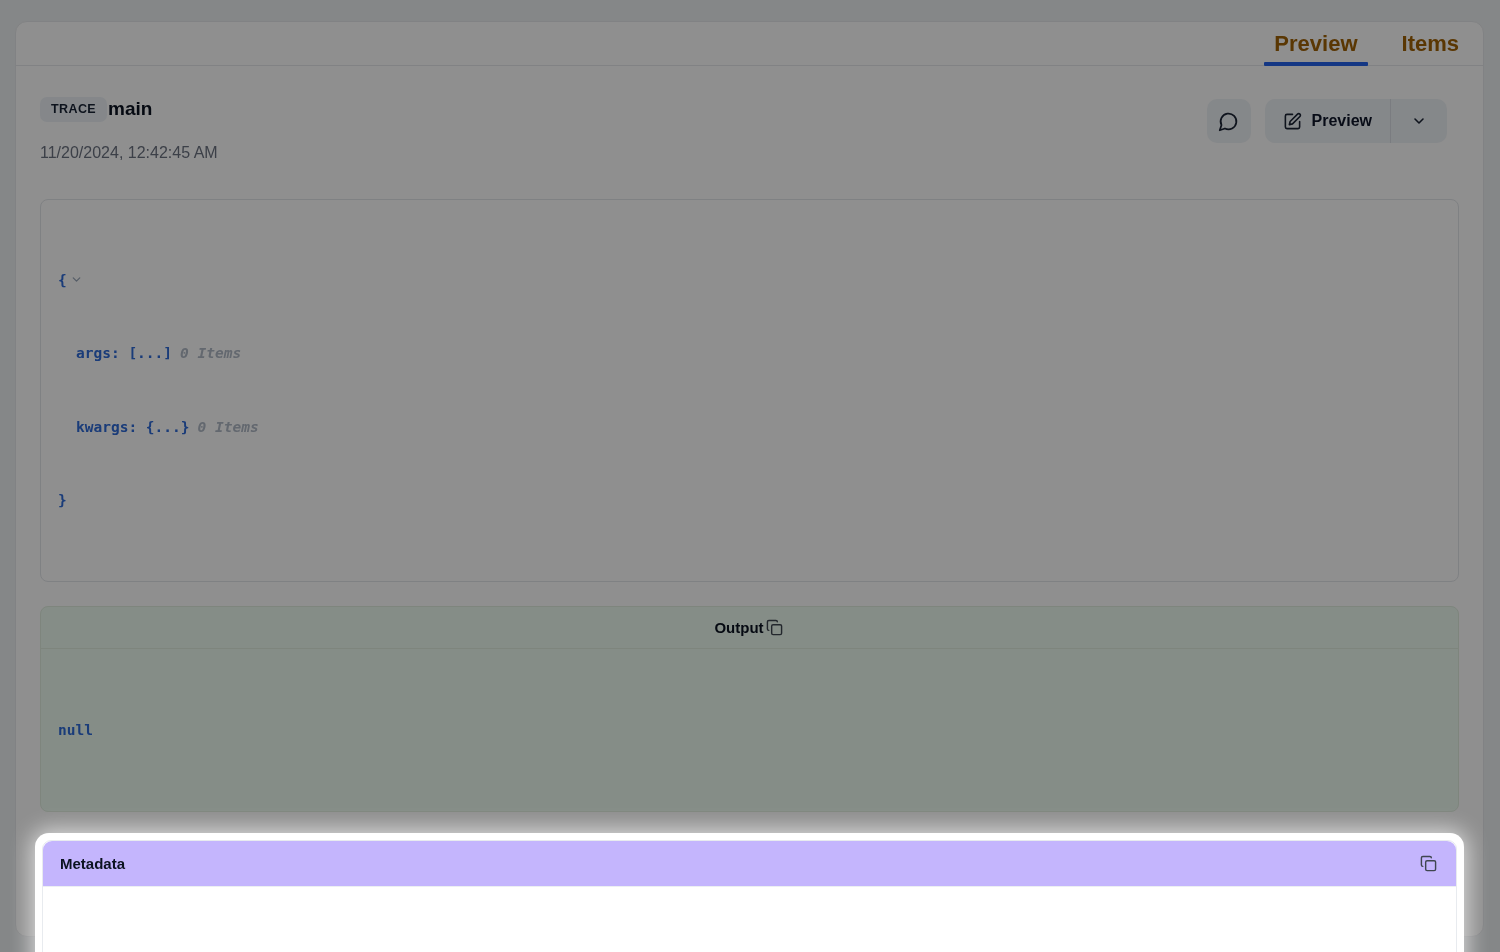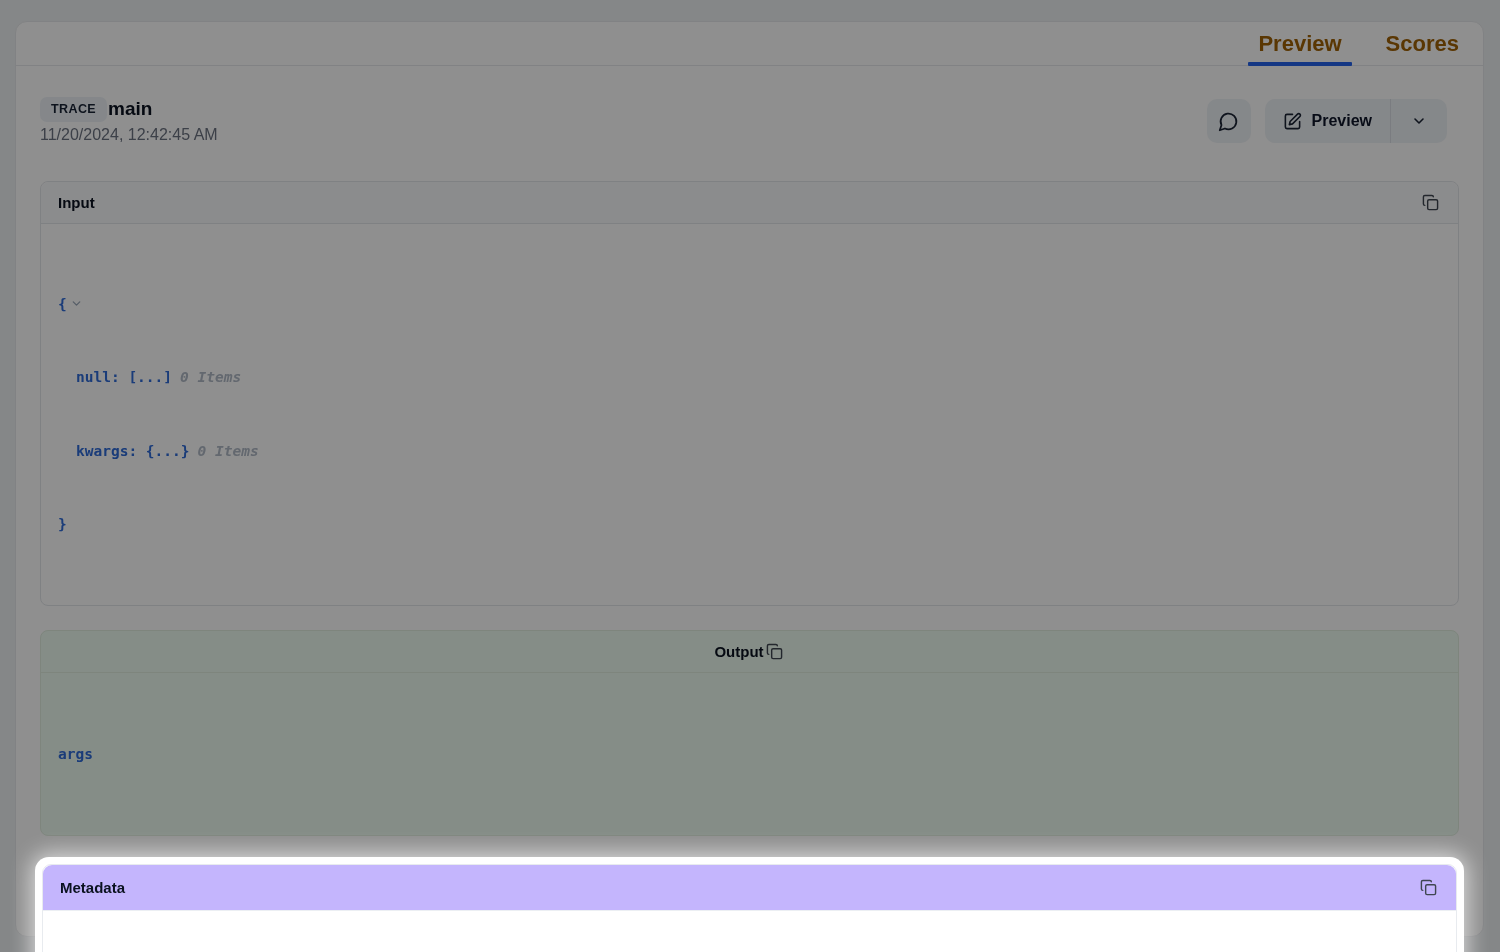--- a/index.html
+++ b/index.html
@@ -43,21 +43,21 @@
 
   
   .trace-header { position: relative; margin-top: 31px; }
   .title-row { display: flex; align-items: center; gap: 1px; }
   .badge {
     background: var(--badge-bg, #edf1f7); color: #182234;
     font-size: 12.5px; font-weight: 700; letter-spacing: .4px;
     padding: 6px 11px; border-radius: 7px; line-height: 1;
   }
   .trace-title { font-size: 19px; font-weight: 700; color: #0b1220; }
-  .timestamp { margin-top: 4px; font-size: 16px; color: #6b7280; }
+  .timestamp { margin-top: 22px; font-size: 16px; color: #6b7280; }
 
   .actions { position: absolute; right: 12px; top: 2px; display: flex; align-items: center; gap: 14px; }
   .icon-btn, .btn {
     background: var(--btn-bg, #eef2f6); border: none; cursor: pointer;
     color: #0f172a; font-family: inherit;
   }
   .icon-btn {
     width: 44px; height: 44px; border-radius: 10px;
     display: flex; align-items: center; justify-content: center;
   }
@@ -123,21 +123,21 @@
 
 <div class="page">
   <div class="card">
 
     <div class="tabs-row">
       <div class="tab active">
         <span>Preview</span>
         <span class="underline"></span>
       </div>
       <div class="tab">
-        <span>Scores</span>
+        <span>Items</span>
       </div>
     </div>
 
     <div class="card-body">
 
       <div class="trace-header">
         <div class="title-row">
           <span class="badge">TRACE</span>
           <span class="trace-title">main</span>
         </div>
@@ -160,51 +160,42 @@
             <button class="btn btn-chev">
               <svg class="ic" width="16" height="16" viewBox="0 0 24 24" fill="none" stroke="#1b2435" stroke-width="2.4" stroke-linecap="round" stroke-linejoin="round">
                   <path d="m6 9 6 6 6-6"></path>
                 </svg>
             </button>
           </div>
         </div>
       </div>
 
       <section class="panel input-panel">
-        <header class="panel-header">
-          <span>Input</span>
-          <button class="copy-btn">
-            <svg class="ic" width="17" height="17" viewBox="0 0 24 24" fill="none" stroke="#3f4650" stroke-width="2" stroke-linecap="round" stroke-linejoin="round">
-                <rect x="8" y="8" width="14" height="14" rx="2"></rect>
-                <path d="M4 16c-1.1 0-2-.9-2-2V4c0-1.1.9-2 2-2h10c1.1 0 2 .9 2 2"></path>
-              </svg>
-          </button>
-        </header>
         <div class="json">
           <div class="jline"><span class="jbrace">{</span><button class="collapse-toggle"><svg class="ic" width="13" height="13" viewBox="0 0 24 24" fill="none" stroke="#9aa7b8" stroke-width="2.4" stroke-linecap="round" stroke-linejoin="round">
                   <path d="m6 9 6 6 6-6"></path>
                 </svg></button></div>
-          <div class="jline indent"><span class="jkey">null:</span><span>&nbsp;</span><span class="jpunct">[...]</span><span class="jmeta">0 Items</span></div>
+          <div class="jline indent"><span class="jkey">args:</span><span>&nbsp;</span><span class="jpunct">[...]</span><span class="jmeta">0 Items</span></div>
           <div class="jline indent"><span class="jkey">kwargs:</span><span>&nbsp;</span><span class="jpunct">{...}</span><span class="jmeta">0 Items</span></div>
           <div class="jline"><span class="jbrace">}</span></div>
         </div>
       </section>
 
       <section class="panel output-panel">
         <header class="panel-header">
           <span>Output</span>
           <button class="copy-btn">
             <svg class="ic" width="17" height="17" viewBox="0 0 24 24" fill="none" stroke="#3f4650" stroke-width="2" stroke-linecap="round" stroke-linejoin="round">
                 <rect x="8" y="8" width="14" height="14" rx="2"></rect>
                 <path d="M4 16c-1.1 0-2-.9-2-2V4c0-1.1.9-2 2-2h10c1.1 0 2 .9 2 2"></path>
               </svg>
           </button>
         </header>
         <div class="json">
-          <div class="jline"><span class="jnull">args</span></div>
+          <div class="jline"><span class="jnull">null</span></div>
         </div>
       </section>
 
       <div class="spotlight">
         <section class="panel metadata-panel">
           <header class="panel-header">
             <span>Metadata</span>
             <button class="copy-btn">
               <svg class="ic" width="17" height="17" viewBox="0 0 24 24" fill="none" stroke="#3f4650" stroke-width="2" stroke-linecap="round" stroke-linejoin="round">
                   <rect x="8" y="8" width="14" height="14" rx="2"></rect>

